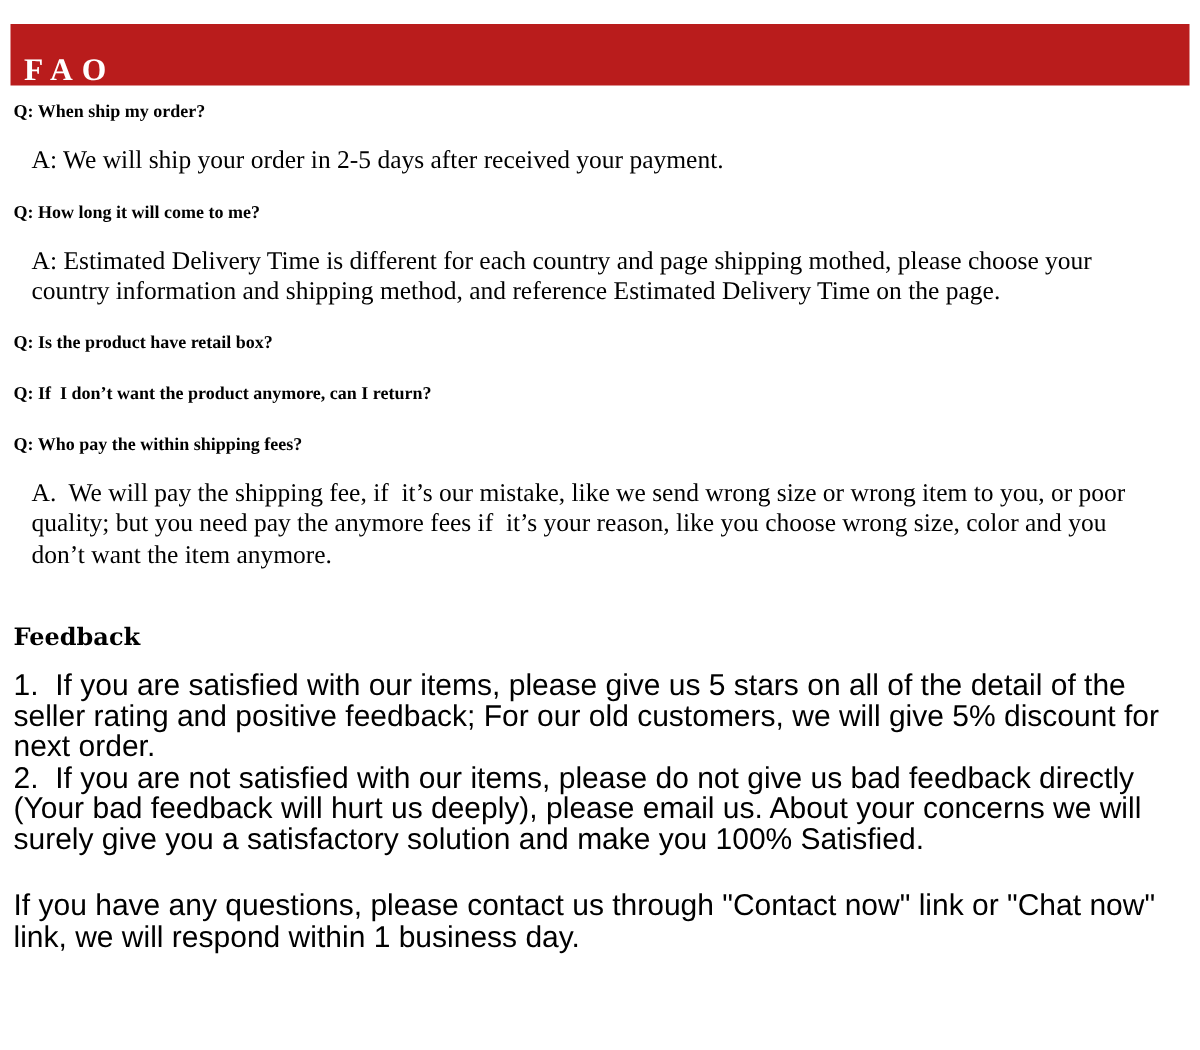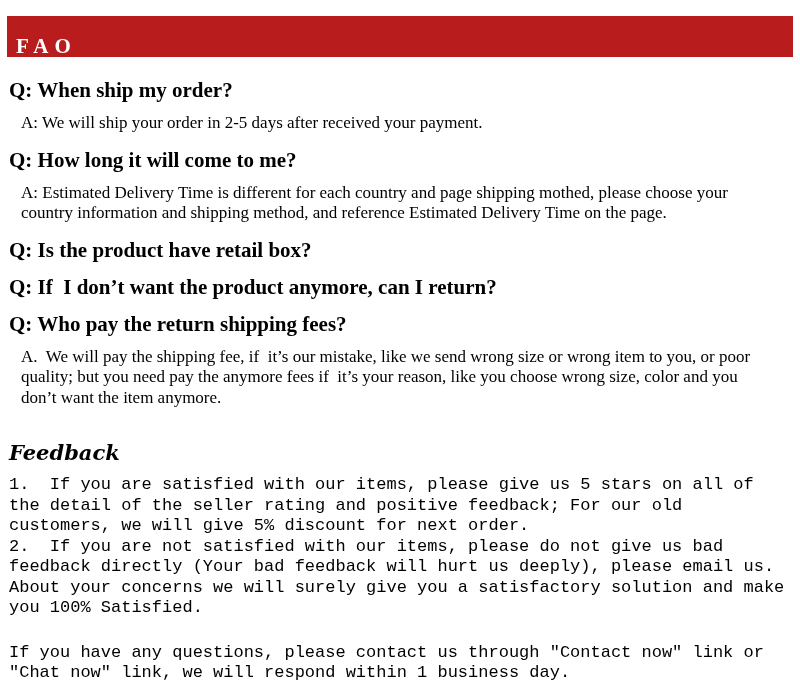--- a/index.html
+++ b/index.html
@@ -53,61 +53,60 @@
     width: 780px;
   }
 
   .qa-block {
     margin: 0 0 13px 0;
   }
 
   .question {
     font-family: "Liberation Serif", "DejaVu Serif", serif;
     font-weight: bold;
-    font-size: 21px;
+    font-size: 12px;
     line-height: 21px;
-    margin: 16px 0 10px 0;
+    margin: 0 0 10px 0;
     white-space: pre-wrap;
   }
 
   .answer {
     font-family: "Liberation Serif", "DejaVu Serif", serif;
     font-weight: normal;
     font-size: 17px;
     line-height: 20.5px;
     margin: 12px;
     white-space: pre-wrap;
   }
 
   
   .section-heading {
     font-family: "DejaVu Serif", "Liberation Serif", serif;
     font-weight: bold;
-    font-size: 21px;
+    font-size: 16px;
     line-height: 22px;
     margin: 0 0 11px 0;
     letter-spacing: 0px;
-    font-style: italic;
   }
 
   .section {
     margin: 0;
   }
 
   .section-feedback {
     margin-top: 34px;
   }
 
   .section-contact {
     margin-top: 24px;
   }
 
   .para {
-    font-family: Liberation Mono, monospace;
-    font-size: 17px;
+    font-family: Liberation Sans, sans-serif;
+    font-size: 20px;
     line-height: 20.5px;
     margin: 0;
     white-space: pre-wrap;
   }
 </style>
 </head>
 <body>
 
 <div class="page">
 
@@ -129,21 +128,21 @@
 
     <div class="qa-block">
       <p class="question">Q: Is the product have retail box?</p>
     </div>
 
     <div class="qa-block">
       <p class="question">Q: If  I don’t want the product anymore, can I return?</p>
     </div>
 
     <div class="qa-block">
-      <p class="question">Q: Who pay the return shipping fees?</p>
+      <p class="question">Q: Who pay the within shipping fees?</p>
       <p class="answer">A.  We will pay the shipping fee, if  it’s our mistake, like we send wrong size or wrong item to you, or poor quality; but you need pay the anymore fees if  it’s your reason, like you choose wrong size, color and you don’t want the item anymore.</p>
     </div>
 
     <div class="section section-feedback">
       <p class="section-heading">Feedback</p>
       <p class="para">1.  If you are satisfied with our items, please give us 5 stars on all of the detail of the seller rating and positive feedback; For our old customers, we will give 5% discount for next order.</p>
       <p class="para">2.  If you are not satisfied with our items, please do not give us bad feedback directly (Your bad feedback will hurt us deeply), please email us. About your concerns we will surely give you a satisfactory solution and make you 100% Satisfied.</p>
     </div>
 
     <div class="section section-contact">

